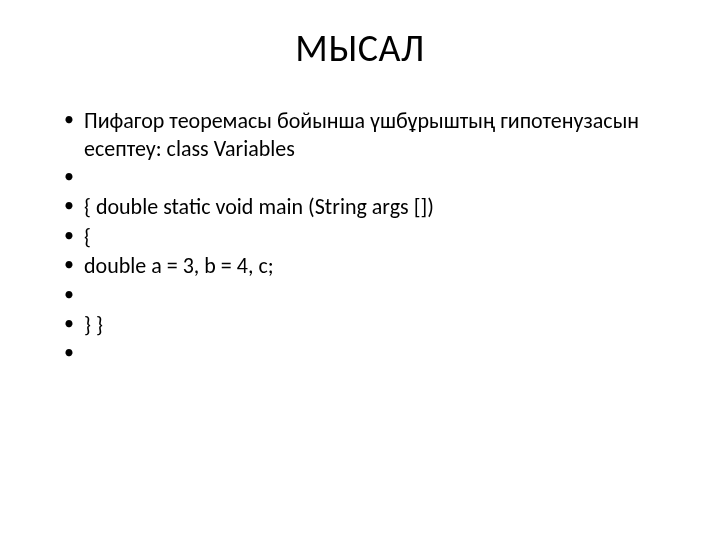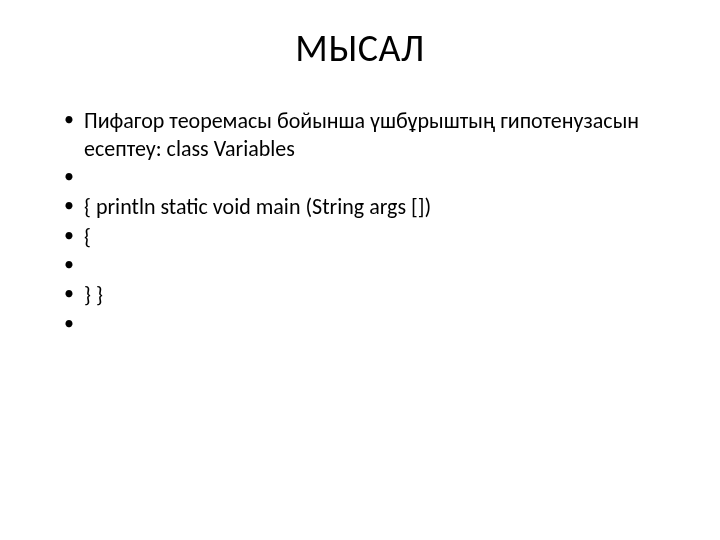--- a/index.html
+++ b/index.html
@@ -49,19 +49,20 @@
   </style>
 </head>
 <body>
 
 <h1 class="title">МЫСАЛ</h1>
 
 <div class="content">
   <ul>
     <li>Пифагор теоремасы бойынша үшбұрыштың гипотенузасын есептеу: class Variables</li>
     <li></li>
-    <li>{ println static void main (String args [])</li>
+    <li>{ double static void main (String args [])</li>
     <li>{</li>
+    <li>double а = 3, b = 4, с;</li>
     <li></li>
     <li>} }</li>
     <li></li>
   </ul>
 </div>
 
 </body></html>

